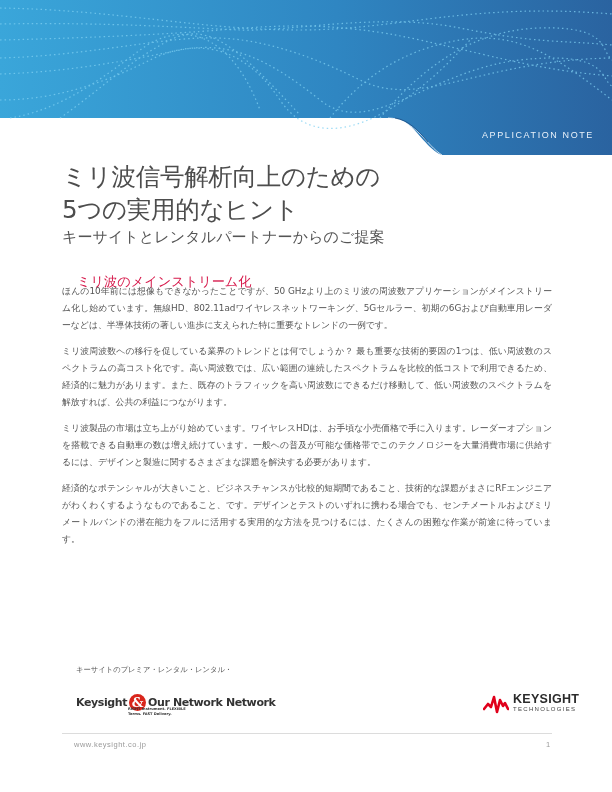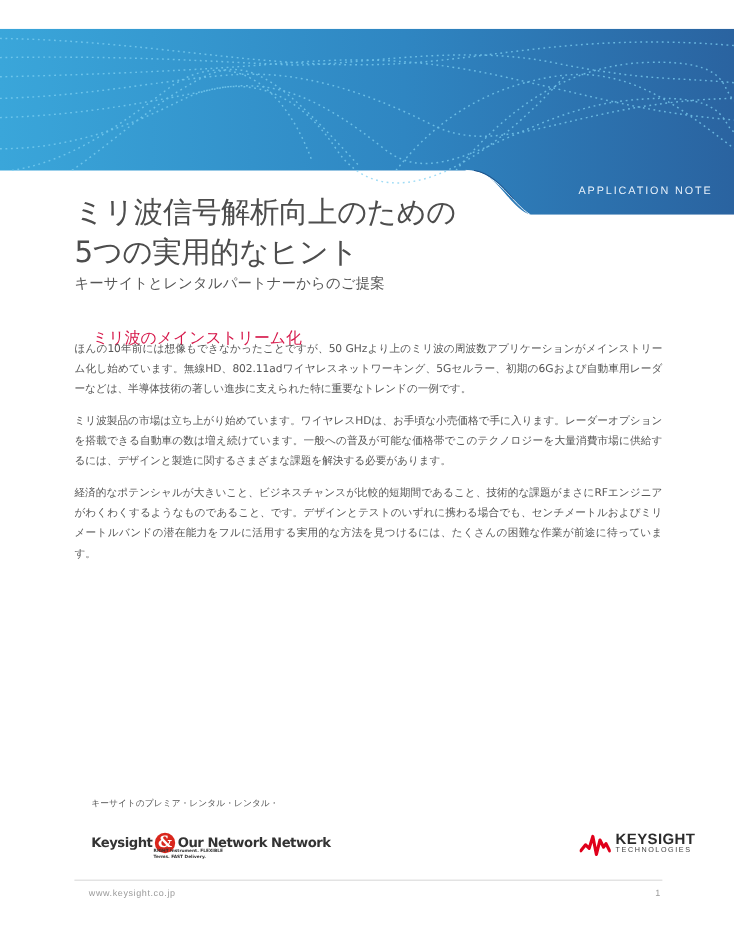--- a/index.html
+++ b/index.html
@@ -3,36 +3,36 @@
   <meta charset="utf-8">
   <style>
     html, body { margin: 0; padding: 0; }
     body {
       width: 612px; height: 792px; position: relative; overflow: hidden;
       background: #ffffff;
       font-family: "DejaVu Sans", "Liberation Sans", sans-serif;
       color: #444;
     }
     .header {
-      position: absolute; left: 0; top: 0; width: 612px; height: 155px; margin-top: 24px;
+      position: absolute; left: 0; top: 0; width: 612px; height: 155px;
     }
     .header svg { display: block; }
     .app-note {
       position: absolute; left: 482px; top: 130px;
       font-family: "Liberation Sans", "DejaVu Sans", sans-serif;
       font-size: 9px; letter-spacing: 1.6px; color: #e8f1fa;
     }
     .title {
       position: absolute; left: 62px; top: 160px; width: 440px;
       font-size: 24.5px; line-height: 33px; color: #4d4d4d; font-weight: normal;
       margin: 0; letter-spacing: -0.3px;
     }
     .subtitle {
       position: absolute; left: 62px; top: 228px;
-      font-size: 12px; color: #555; letter-spacing: 0.1px; margin: 0;
+      font-size: 15px; color: #555; letter-spacing: 0.1px; margin: 0;
     }
     .section-heading {
       position: absolute; left: 62px; top: 258px;
       font-size: 13.2px; color: #d6184a; margin: 15px; font-weight: normal;
     }
     .body {
       position: absolute; left: 62px; top: 283px; width: 490px;
     }
     .body p {
       margin: 0 0 9px 0; font-size: 8.9px; line-height: 17px; color: #555;
@@ -114,20 +114,21 @@
 <h1 class="title">
   <span>ミリ波信号解析向上のための</span><br>
   <span>5つの実用的なヒント</span>
 </h1>
 <div class="subtitle">キーサイトとレンタルパートナーからのご提案</div>
 
 <h2 class="section-heading">ミリ波のメインストリーム化</h2>
 
 <div class="body">
   <p>ほんの10年前には想像もできなかったことですが、50 GHzより上のミリ波の周波数アプリケーションがメインストリーム化し始めています。無線HD、802.11adワイヤレスネットワーキング、5Gセルラー、初期の6Gおよび自動車用レーダーなどは、半導体技術の著しい進歩に支えられた特に重要なトレンドの一例です。</p>
+  <p>ミリ波周波数への移行を促している業界のトレンドとは何でしょうか？ 最も重要な技術的要因の1つは、低い周波数のスペクトラムの高コスト化です。高い周波数では、広い範囲の連続したスペクトラムを比較的低コストで利用できるため、経済的に魅力があります。また、既存のトラフィックを高い周波数にできるだけ移動して、低い周波数のスペクトラムを解放すれば、公共の利益につながります。</p>
   <p>ミリ波製品の市場は立ち上がり始めています。ワイヤレスHDは、お手頃な小売価格で手に入ります。レーダーオプションを搭載できる自動車の数は増え続けています。一般への普及が可能な価格帯でこのテクノロジーを大量消費市場に供給するには、デザインと製造に関するさまざまな課題を解決する必要があります。</p>
   <p>経済的なポテンシャルが大きいこと、ビジネスチャンスが比較的短期間であること、技術的な課題がまさにRFエンジニアがわくわくするようなものであること、です。デザインとテストのいずれに携わる場合でも、センチメートルおよびミリメートルバンドの潜在能力をフルに活用する実用的な方法を見つけるには、たくさんの困難な作業が前途に待っています。</p>
 </div>
 
 <div class="rental">
   <div>キーサイトのプレミア・レンタル・レンタル・</div>
 </div>
 <div class="rental-logo">
   <span class="ks">Keysight</span>
   <span class="amp">&amp;</span>

